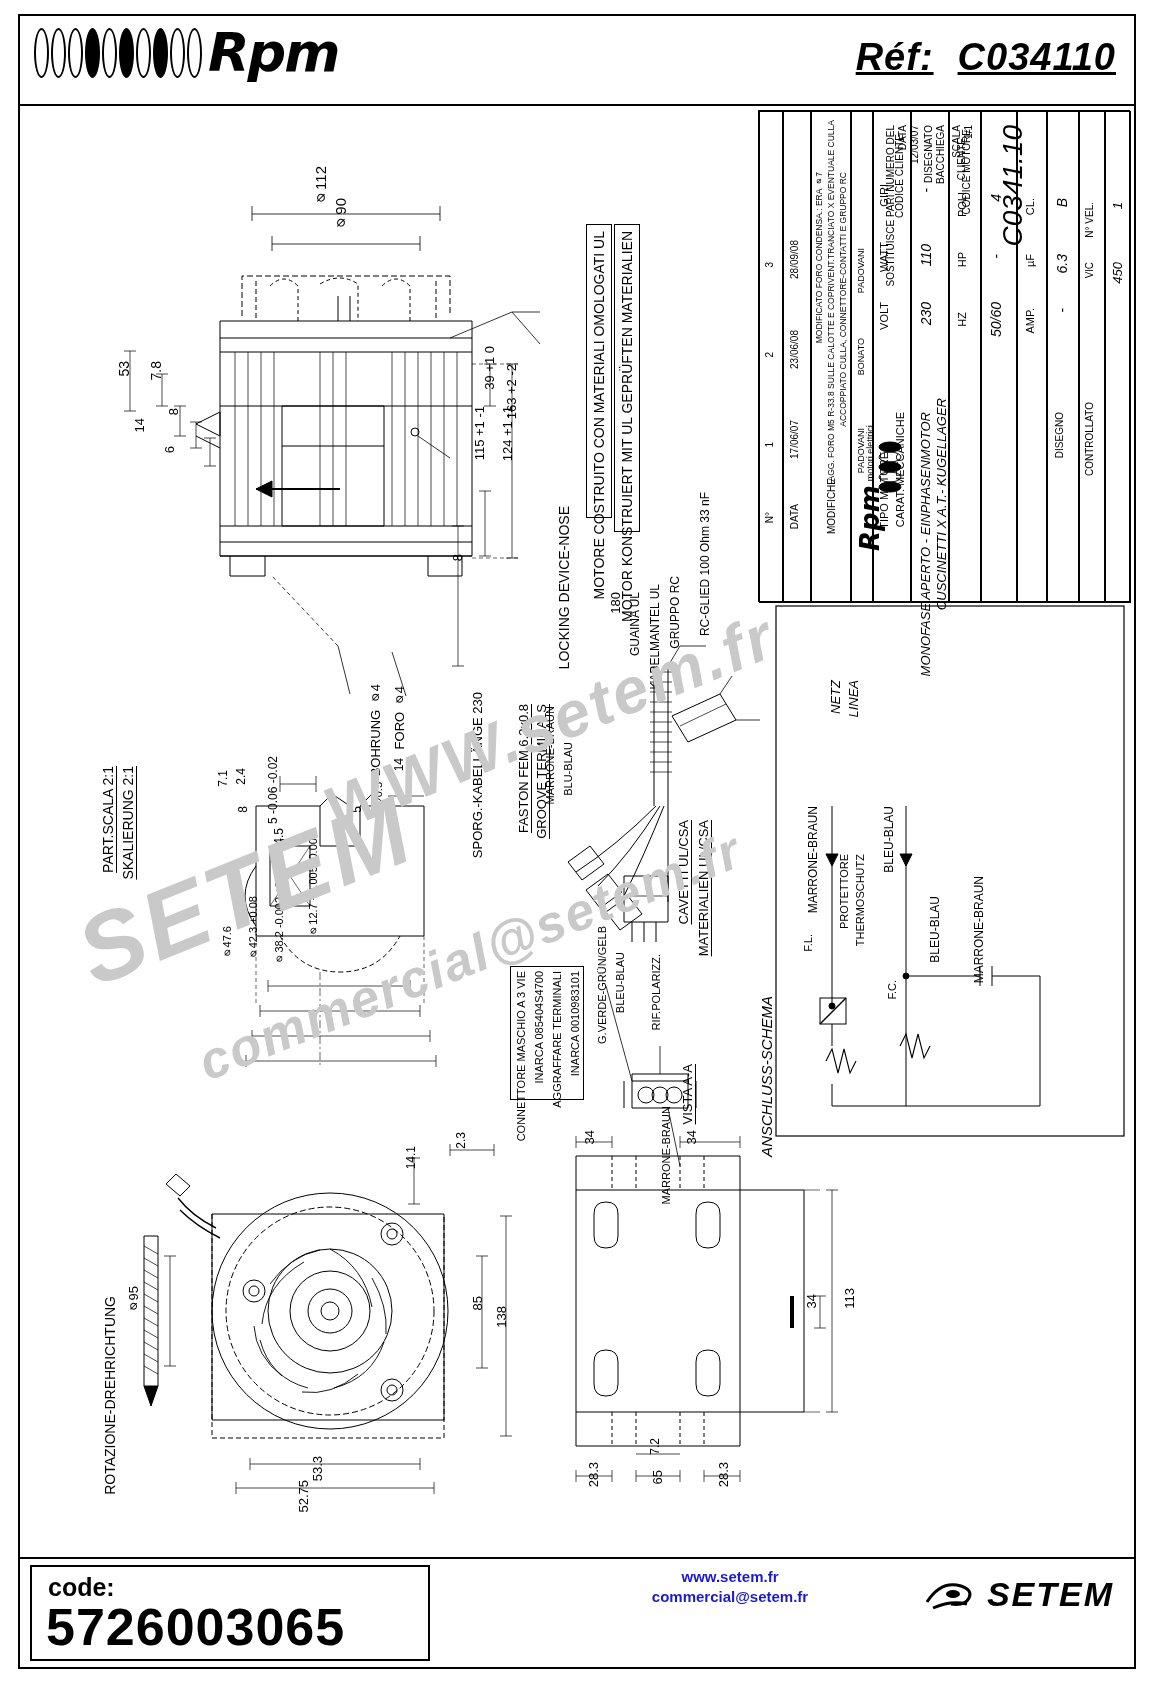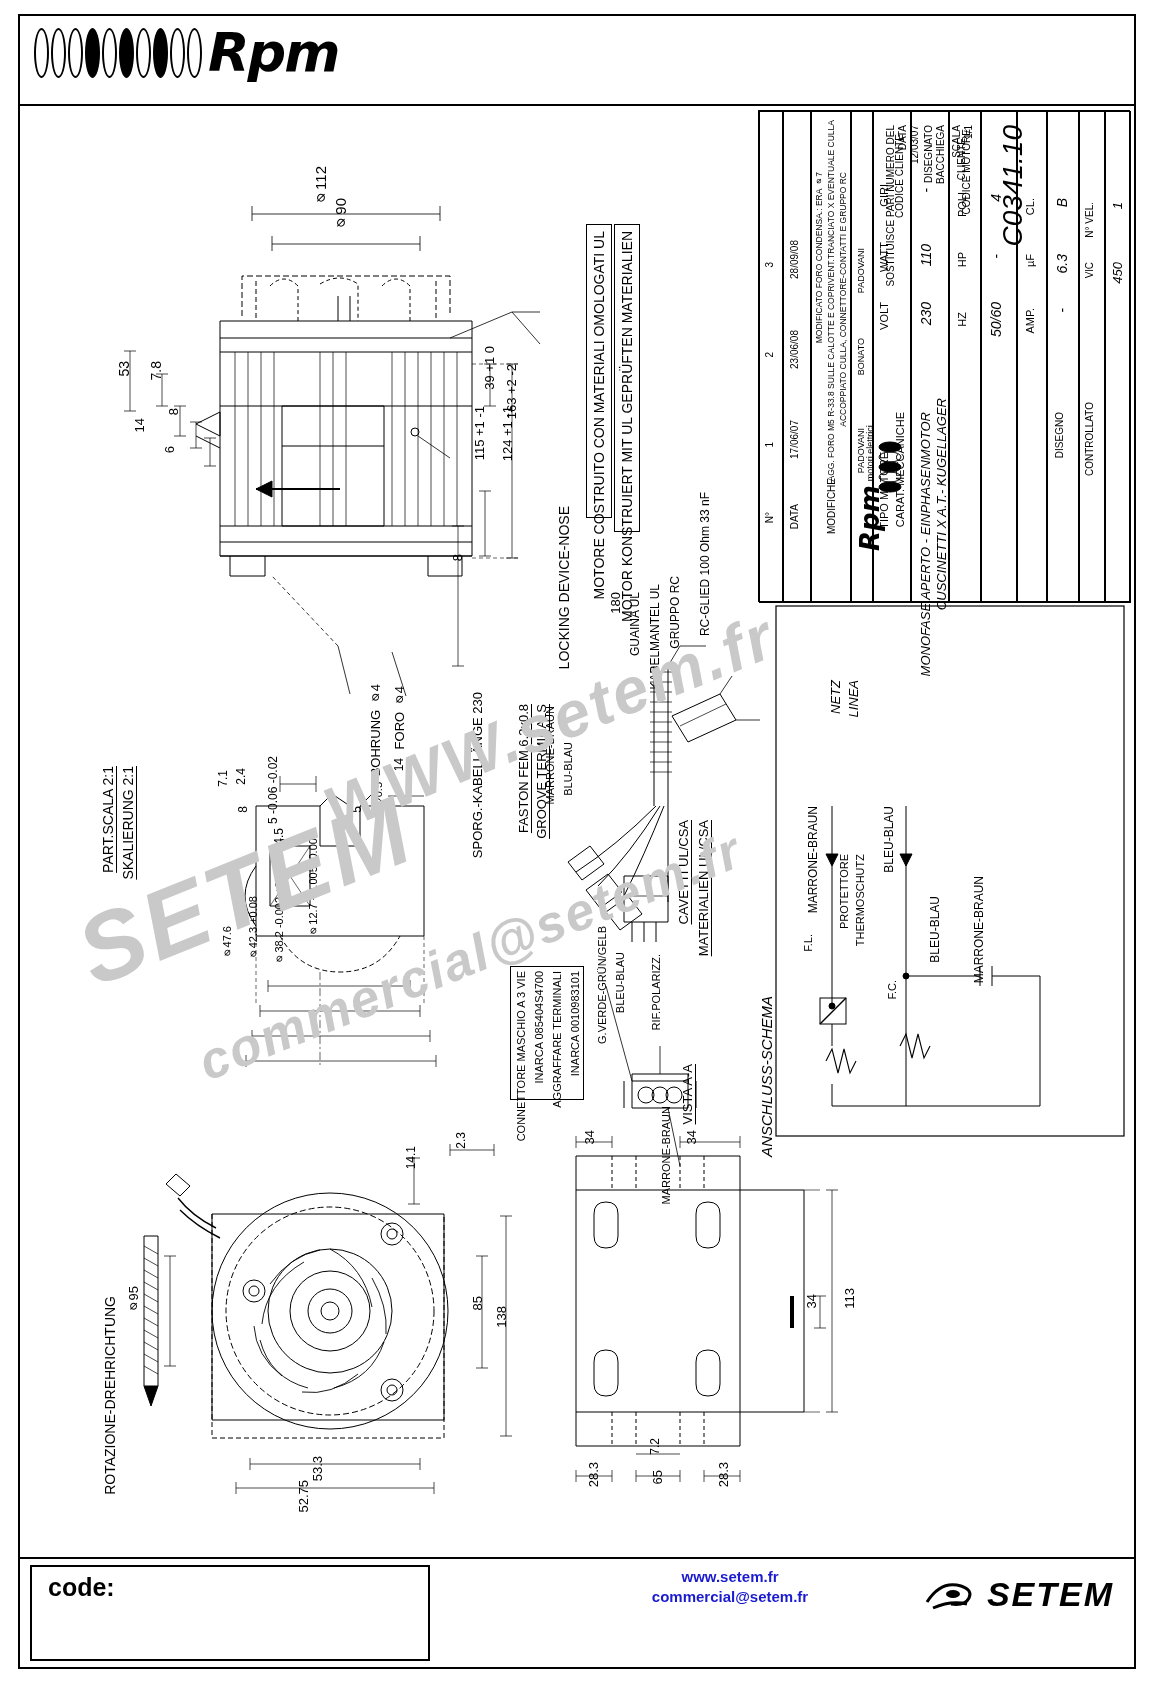--- a/index.html
+++ b/index.html
@@ -56,20 +56,23 @@
           <i class="o"></i>
           <i></i>
           <i class="o"></i>
           <i></i>
           <i class="o"></i>
           <i></i>
           <i class="o"></i>
           <i class="o"></i>
       </span>
       <span class="rpm-word">Rpm</span>
+    </div>
+    <div class="ref">
+      <u>Réf:</u><span class="num">C034110</span>
     </div>
   </div>
 
   <div class="canvas">
 
     <svg class="draw" viewBox="0 0 1114 1428">
       <g stroke="#000" fill="none" stroke-width="1">
 
         <path d="M232 115 L232 100 M420 115 L420 100" stroke-width="0.8"></path>
         <path d="M232 108 L420 108" stroke-width="0.8"></path>
@@ -498,20 +501,21 @@
       <div class="l1">SETEM</div>
       <div class="l2">WWW.setem.fr</div>
       <div class="l3">commercial@setem.fr</div>
     </div>
 
   </div>
 
   <div class="footer">
     <div class="code-box">
       <div class="code-lbl">code:</div>
+      <div class="code-num">5726003065</div>
     </div>
     <div class="contact">
       <div class="w">www.setem.fr</div>
       <div class="w">commercial@setem.fr</div>
     </div>
     <div class="setem-logo">
       <svg class="swirl" viewBox="0 0 56 38">
         <path d="M4 26 q14 -22 34 -16 q12 4 8 12 q-4 8 -18 6" fill="none" stroke="#000" stroke-width="3"></path>
         <path d="M10 32 q18 -8 34 -4" fill="none" stroke="#000" stroke-width="3"></path>
         <ellipse cx="30" cy="18" rx="7" ry="4" fill="#000"></ellipse>

